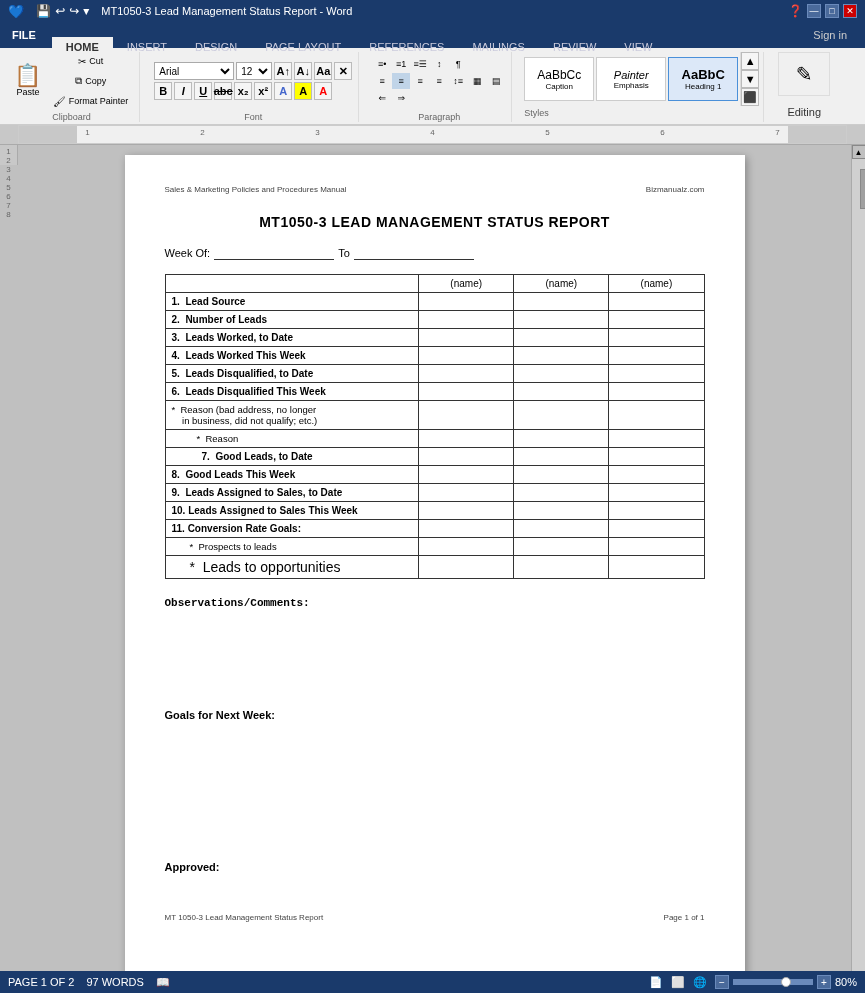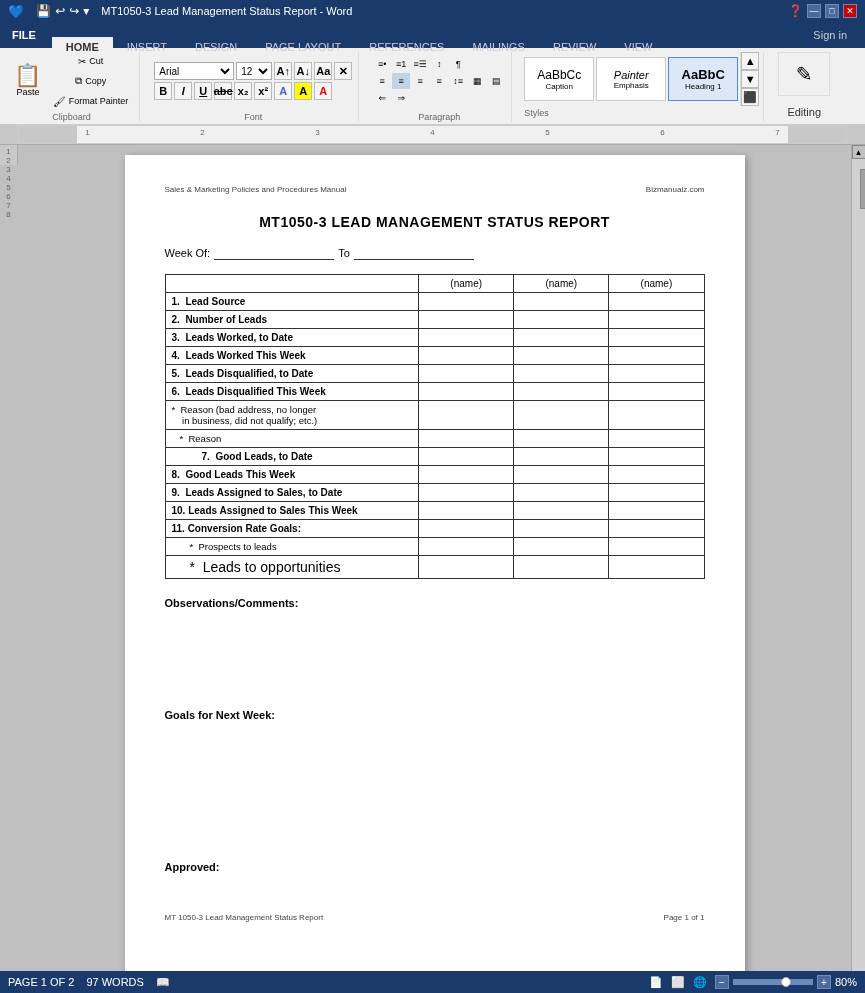--- a/index.html
+++ b/index.html
@@ -384,21 +384,21 @@
           </tr>
 
           <tr>
             <td style="font-size:9.5px;">* &nbsp;Reason (bad address, no longer<br>&nbsp;&nbsp;&nbsp;&nbsp;in business, did not qualify; etc.)</td>
             <td></td>
               <td></td>
               <td></td>
           </tr>
 
           <tr>
-            <td style="padding-left:14px; font-size:9.5px;">* &nbsp;Reason</td>
+            <td style="padding-left:31px; font-size:9.5px;">* &nbsp;Reason</td>
             <td></td>
               <td></td>
               <td></td>
           </tr>
 
           <tr>
             <td><span style="font-weight:bold;margin-left:30px;">7.&nbsp;&nbsp;Good Leads, to Date</span></td>
             <td></td>
               <td></td>
               <td></td>
@@ -441,21 +441,21 @@
 
           <tr>
             <td style="padding-left:24px; font-size:14px;">* &nbsp;Leads to opportunities</td>
             <td></td>
               <td></td>
               <td></td>
           </tr>
         </tbody>
       </table>
 
-      <div class="section" style="">
+      <div class="section" style="font-family:Liberation Mono, monospace;">
         <span class="section-title">Observations/Comments:</span>
         <div style="height:60px;"></div>
       </div>
 
       <div class="section" style="margin-top:40px;">
         <span class="section-title">Goals for Next Week:</span>
         <div style="height:80px;"></div>
       </div>
 
       <div class="approved-line" style="margin-top:60px;">

